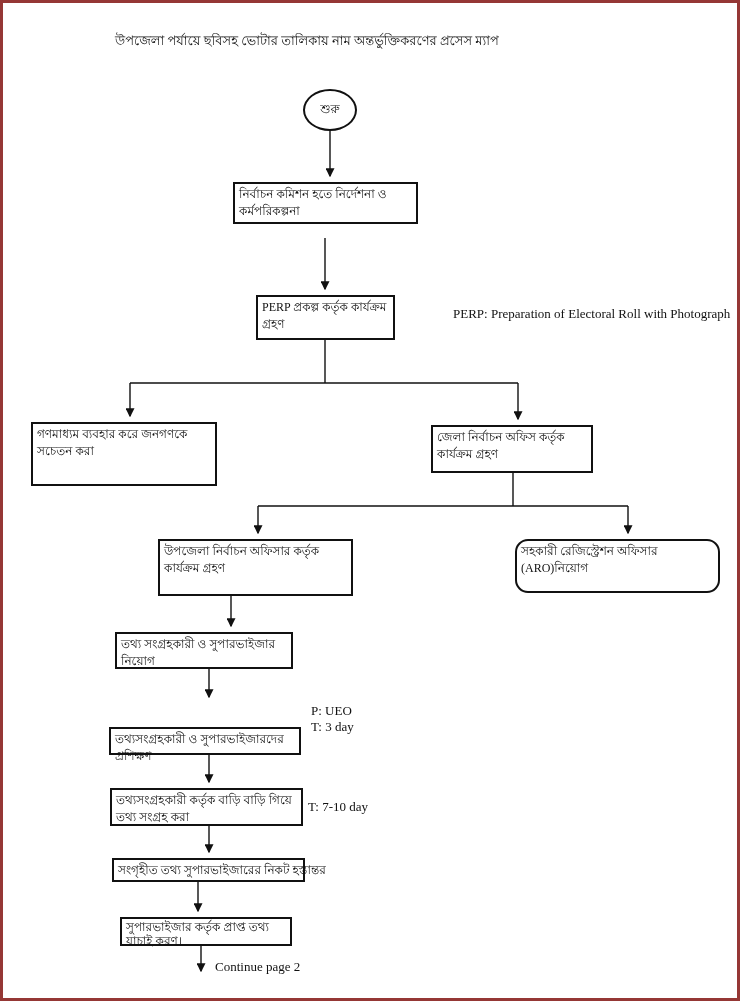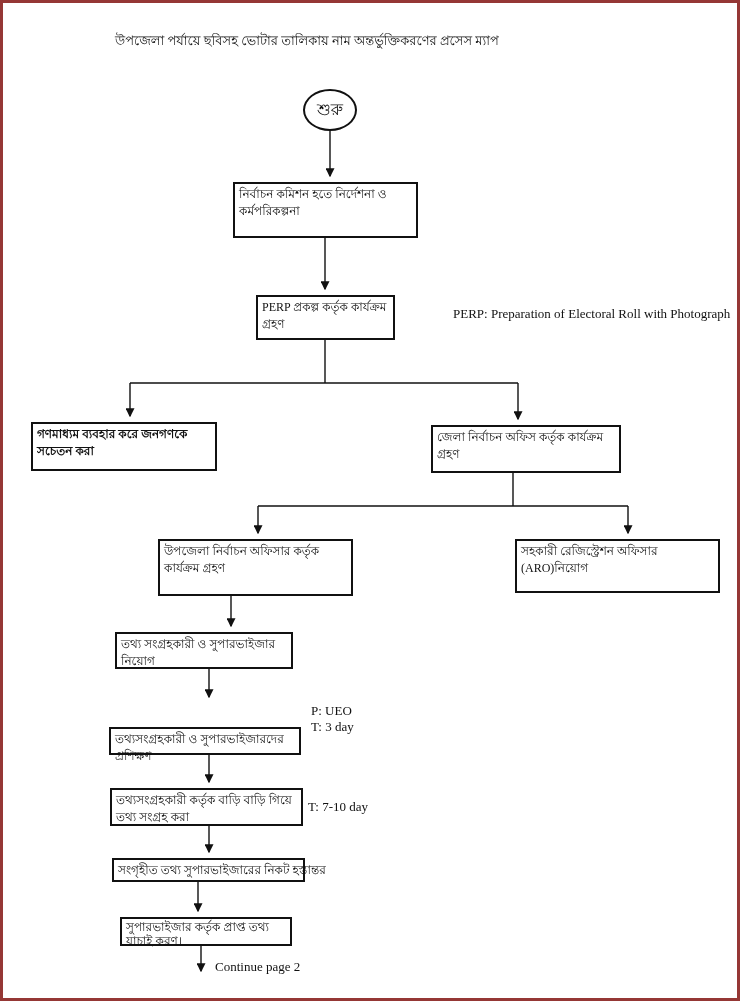--- a/index.html
+++ b/index.html
@@ -37,37 +37,37 @@
     padding: 2px 4px;
   }
   .ellipse {
     position: absolute;
     border: 2px solid #111;
     border-radius: 50%;
     box-sizing: border-box;
     display: flex;
     align-items: center;
     justify-content: center;
-    font-size: 16px;
+    font-size: 12px;
     background: #fff;
   }
   .note {
     position: absolute;
     font-size: 13px;
     line-height: 1.25;
     white-space: nowrap;
   }
   
   #node-start        { left: 300px; top: 86px;  width: 54px;  height: 42px; }
-  #node-ec-plan      { left: 230px; top: 179px; width: 185px; height: 56px; }
+  #node-ec-plan      { left: 230px; top: 179px; width: 185px; height: 42px; }
   #node-perp         { left: 253px; top: 292px; width: 139px; height: 45px; }
-  #node-mass-media   { left: 28px;  top: 419px; width: 186px; height: 49px; font-weight: bold; }
-  #node-district     { left: 428px; top: 422px; width: 190px; height: 48px; }
+  #node-mass-media   { left: 28px;  top: 419px; width: 186px; height: 64px; }
+  #node-district     { left: 428px; top: 422px; width: 162px; height: 48px; }
   #node-upazila      { left: 155px; top: 536px; width: 195px; height: 57px; }
-  #node-aro          { left: 512px; top: 536px; width: 205px; height: 54px; }
+  #node-aro          { left: 512px; top: 536px; width: 205px; height: 54px; border-radius: 13px; }
   #node-recruitment  { left: 112px; top: 629px; width: 178px; height: 37px; }
   #node-training     { left: 106px; top: 724px; width: 192px; height: 28px; }
   #node-door-to-door { left: 107px; top: 785px; width: 193px; height: 38px; }
   #node-handover     { left: 109px; top: 855px; width: 193px; height: 24px; white-space: nowrap; }
   #node-verification { left: 117px; top: 914px; width: 172px; height: 29px; text-align: left; line-height: 1.15; }
   #note-perp         { left: 450px; top: 303px; }
   #note-training     { left: 308px; top: 700px; }
   #note-collection   { left: 305px; top: 796px; }
   #note-continue     { left: 212px; top: 956px; }
 </style>

